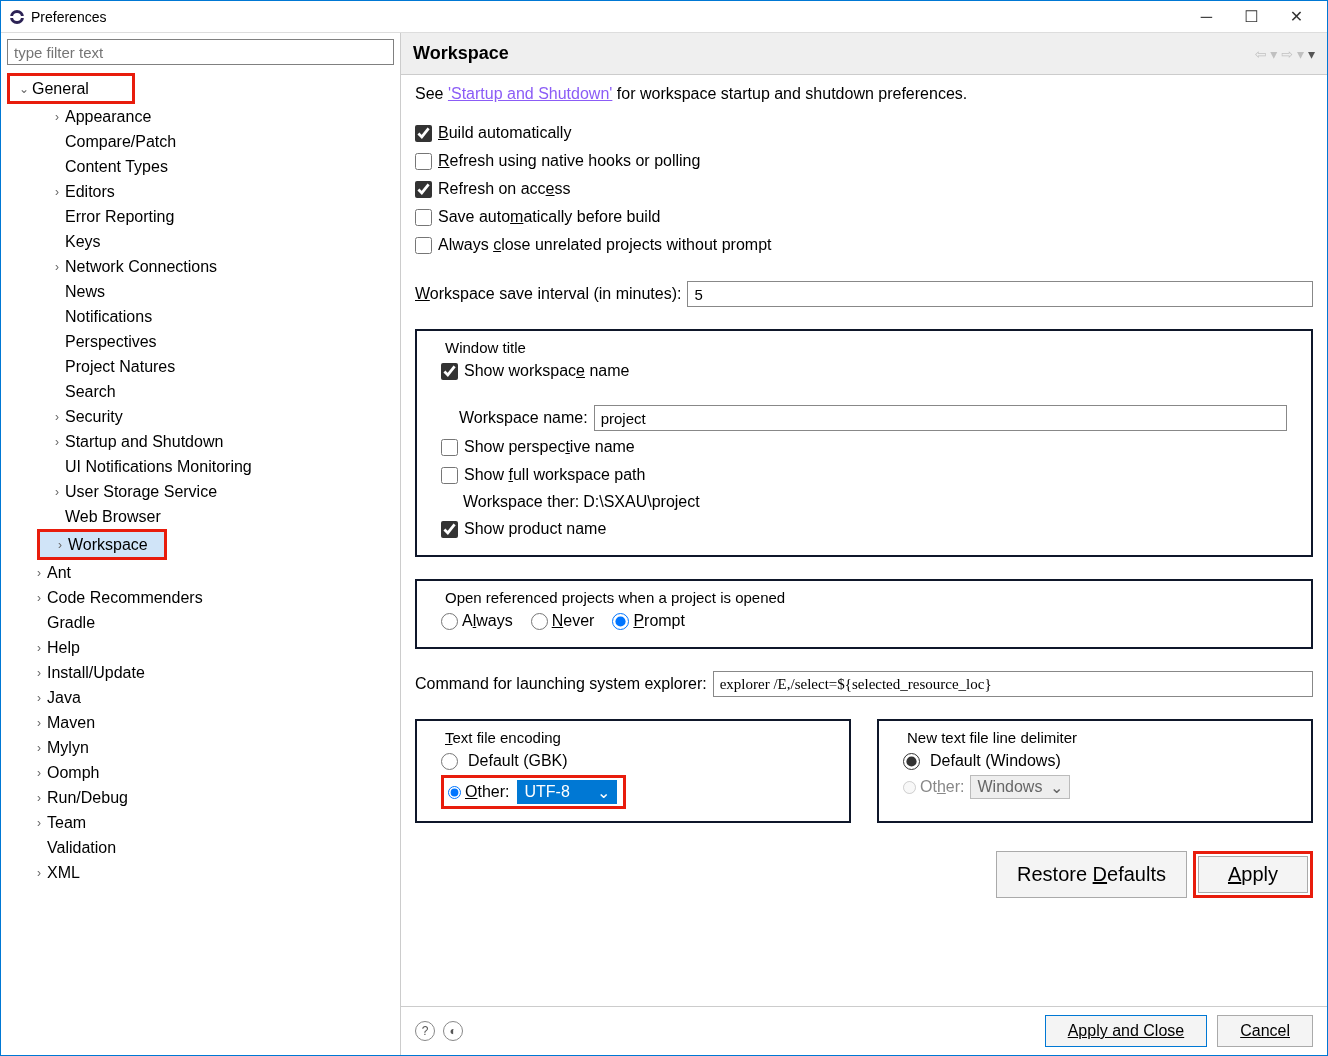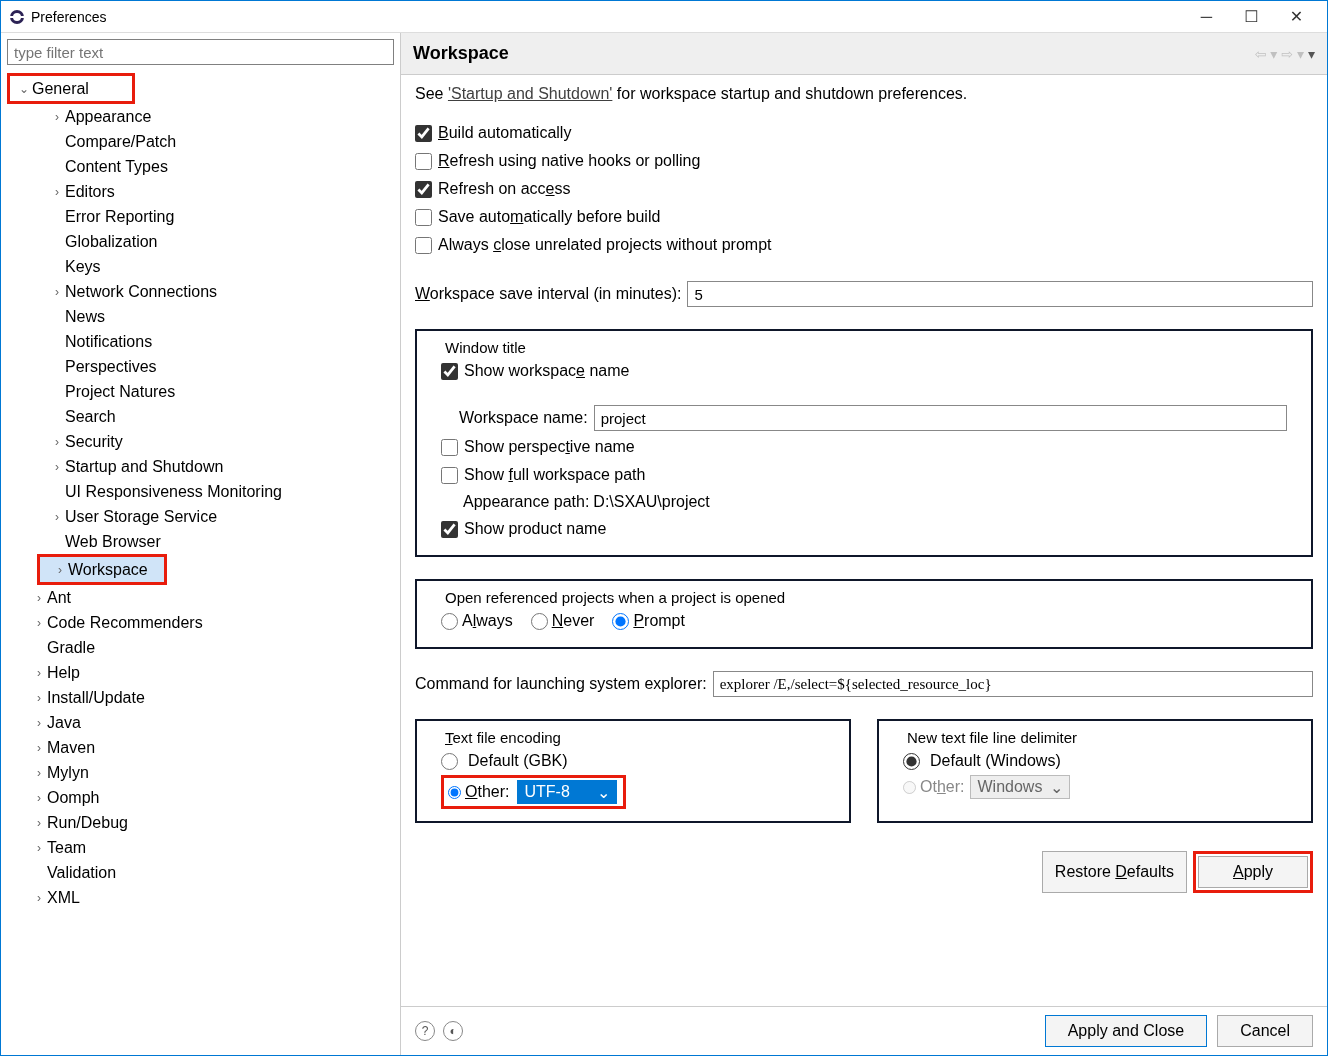--- a/index.html
+++ b/index.html
@@ -28,21 +28,21 @@
 
 
 .right-pane { flex: 1; display: flex; flex-direction: column; }
 .header-bar { background: #efefef; border-bottom: 1px solid #ccc; padding: 10px 12px; display: flex; align-items: center; }
 .header-title { font-size: 18px; font-weight: 600; flex: 1; }
 .nav-arrow { font-size: 14px; color: #555; margin-left: 4px; }
 .nav-arrow.faded { opacity: .3; }
 
 .form-area { flex: 1; padding: 10px 14px; overflow: auto; font-size: 16px; color: #000; }
 .intro { margin-bottom: 16px; }
-.intro a { color: #404040; }
+.intro a { color: #8b5cf6; }
 
 .checkbox-row { display: flex; align-items: center; height: 28px; }
 .checkbox-row input { width: 17px; height: 17px; margin-right: 6px; accent-color: #333; }
 .und { text-decoration: underline; }
 
 .field-row { display: flex; align-items: center; margin-top: 22px; }
 .field-row label { margin-right: 6px; }
 .text-input { border: 1px solid #888; height: 26px; padding: 2px 6px; font-size: 15px; }
 
 .fieldset { border: 2px solid #0f172a; margin-top: 22px; padding: 8px 24px 12px; }
@@ -54,27 +54,27 @@
 
 .two-col { display: flex; gap: 26px; margin-top: 22px; }
 .two-col .fieldset { flex: 1; margin-top: 0; }
 
 .enc-hl { border: 3px solid #e81c0c; display: inline-flex; align-items: center; padding: 2px 6px 2px 4px; }
 .combo { border: 1px solid #0078d4; height: 24px; width: 100px; display: flex; align-items: center; padding: 0 6px; background: #0078d4; color: #fff; }
 .combo .arrow-d { margin-left: auto; color: #fff; }
 .combo-disabled { border: 1px solid #bbb; height: 24px; width: 100px; background: #eee; color: #666; display: inline-flex; align-items: center; padding: 0 6px; }
 
 .btn-row { display: flex; justify-content: flex-end; gap: 6px; margin-top: 28px; }
-.btn { border: 1px solid #aaa; background: #f4f4f4; padding: 6px 12px; font-size: 16px; min-width: 90px; }
+.btn { border: 1px solid #aaa; background: #f4f4f4; padding: 6px 20px; font-size: 20px; min-width: 90px; }
 .btn-apply-hl { border: 3px solid #e81c0c; padding: 2px; }
 
 
 .footer { border-top: 1px solid #ccc; padding: 8px 14px; display: flex; align-items: center; }
 .footer-left { display: flex; gap: 8px; flex: 1; }
-.footer-btn { border: 1px solid #aaa; background: #f4f4f4; padding: 6px 22px; font-size: 16px; }
+.footer-btn { border: 1px solid #aaa; background: #f4f4f4; padding: 6px 22px; font-size: 16px; text-decoration: underline; }
 .footer-btn.primary { border: 1px solid #0078d4; }
 .round-icon { width: 20px; height: 20px; border: 1px solid #888; border-radius: 50%; display: flex; align-items: center; justify-content: center; font-size: 12px; color: #555; }
 </style>
 </head>
 <body>
 
 <div class="titlebar">
   <svg class="titlebar-icon" viewBox="0 0 16 16">
       <circle cx="8" cy="8" r="7" fill="#2c2255"></circle>
       <circle cx="8" cy="8" r="4" fill="#fff"></circle>
@@ -112,24 +112,20 @@
       <div class="tree-item ti-d2">
           <span class="arrow">›</span>
           <span>Editors</span>
         </div>
       <div class="tree-item ti-d2">
           <span class="arrow"></span>
           <span>Error Reporting</span>
         </div>
       <div class="tree-item ti-d2">
           <span class="arrow"></span>
-          <span>Globalization</span>
-        </div>
-      <div class="tree-item ti-d2">
-          <span class="arrow"></span>
           <span>Keys</span>
         </div>
       <div class="tree-item ti-d2">
           <span class="arrow">›</span>
           <span>Network Connections</span>
         </div>
       <div class="tree-item ti-d2">
           <span class="arrow"></span>
           <span>News</span>
         </div>
@@ -152,21 +148,21 @@
       <div class="tree-item ti-d2">
           <span class="arrow">›</span>
           <span>Security</span>
         </div>
       <div class="tree-item ti-d2">
           <span class="arrow">›</span>
           <span>Startup and Shutdown</span>
         </div>
       <div class="tree-item ti-d2">
           <span class="arrow"></span>
-          <span>UI Responsiveness Monitoring</span>
+          <span>UI Notifications Monitoring</span>
         </div>
       <div class="tree-item ti-d2">
           <span class="arrow">›</span>
           <span>User Storage Service</span>
         </div>
       <div class="tree-item ti-d2">
           <span class="arrow"></span>
           <span>Web Browser</span>
         </div>
       <div class="tree-hl-red" style="width:130px;margin-left:30px;">
@@ -281,21 +277,21 @@
         </div>
         <div class="checkbox-row">
             <input type="checkbox" style="">
             <span>Show perspec<span class="und">t</span>ive name</span>
           </div>
         <div class="checkbox-row">
             <input type="checkbox" style="">
             <span>Show <span class="und">f</span>ull workspace path</span>
           </div>
         <div style="padding-left:22px;height:26px;display:flex;align-items:center;gap:4px;">
-          <span>Appearance path:</span>
+          <span>Workspace ther:</span>
             <span>D:\SXAU\project</span>
         </div>
         <div class="checkbox-row">
             <input type="checkbox" checked="" style="">
             <span>Show product name</span>
           </div>
       </div>
 
       <div class="fieldset">
         <div class="legend">Open referenced projects when a project is opened</div>

